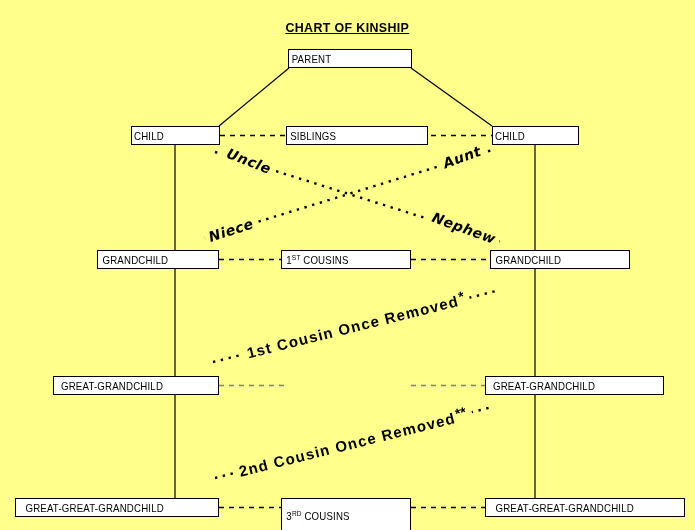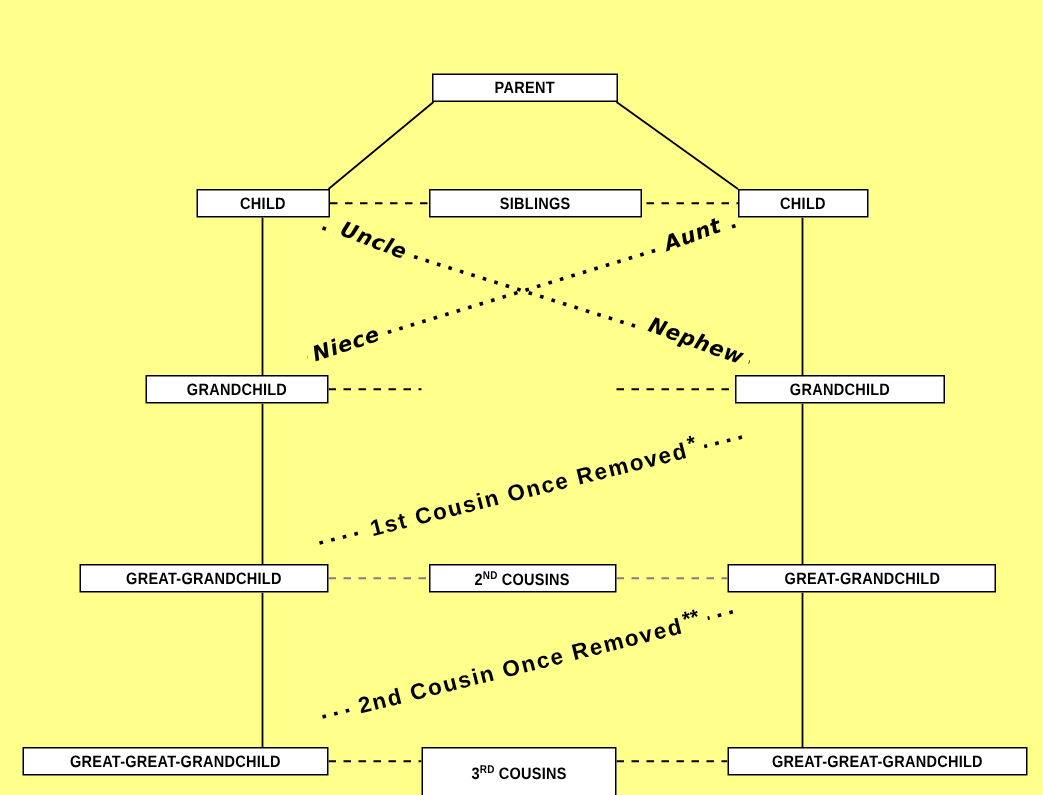--- a/index.html
+++ b/index.html
@@ -7,21 +7,21 @@
     position:relative; width:695px; height:530px; background:#FFFF8C;
     font-family:"Liberation Sans", sans-serif; overflow:hidden; color:#000;
   }
   svg.lines { position:absolute; left:0; top:0; }
 
   .title { position:absolute; top:20px; left:0; width:100%; text-align:center;
            font-weight:bold; font-size:13.5px; }
   .title .tt { display:inline-block; transform:scaleX(0.92); text-decoration:underline; letter-spacing:0.4px; }
 
   .box { position:absolute; background:#FFFFFF; border:1px solid #000; box-sizing:border-box;
-         display:flex; align-items:center; justify-content:center; font-weight:bold; font-size:11px;
+         display:flex; align-items:center; font-weight:normal; font-size:11px;
          white-space:nowrap; }
   .box .bt { display:inline-block; transform:scaleX(0.88); letter-spacing:0.2px; }
   .box .sup { font-size:7.5px; vertical-align:4px; }
   .box .rest { margin-left:3px; }
 
   .script-label { position:absolute; background:#FFFF8C; padding:1px 4px; white-space:nowrap;
          font-family:"DejaVu Sans", sans-serif; font-weight:bold; font-style:italic;
          font-size:14px; letter-spacing:0.5px; }
   .cousin-label { position:absolute; background:#FFFF8C; padding:1px 5px; white-space:nowrap;
          font-weight:bold; font-size:15px; letter-spacing:1.2px; }
@@ -68,47 +68,50 @@
   <div class="script-label" style="left:231px; top:230px; transform:translate(-50%,-50%) rotate(-18deg);">Niece</div>
   <div class="script-label" style="left:464px; top:228px; transform:translate(-50%,-50%) rotate(20deg);">Nephew</div>
 
   <div class="cousin-label" style="left:356px; top:326px; transform:translate(-50%,-50%) rotate(-14deg);">
     <span>1st Cousin Once Removed</span><span class="ast">*</span>
   </div>
   <div class="cousin-label" style="left:353px; top:443px; transform:translate(-50%,-50%) rotate(-14deg);">
     <span>2nd Cousin Once Removed</span><span class="ast">**</span>
   </div>
 
+  <div class="title">
+    <span class="tt">CHART OF KINSHIP</span>
+  </div>
 
   <div class="box" style="left:288px; top:49px;  width:124px; height:19px;">
     <span class="bt">PARENT</span>
   </div>
 
   <div class="box" style="left:131px; top:126px; width:89px;  height:19px;">
     <span class="bt">CHILD</span>
   </div>
   <div class="box" style="left:286px; top:126px; width:142px; height:19px;">
     <span class="bt">SIBLINGS</span>
   </div>
   <div class="box" style="left:492px; top:126px; width:87px;  height:19px;">
     <span class="bt">CHILD</span>
   </div>
 
   <div class="box" style="left:97px;  top:250px; width:122px; height:19px;">
     <span class="bt">GRANDCHILD</span>
   </div>
+  <div class="box" style="left:281px; top:250px; width:130px; height:19px;">
+    <span class="bt"><span>1</span><span class="sup">ST</span><span class="rest">COUSINS</span></span>
+  </div>
   <div class="box" style="left:490px; top:250px; width:140px; height:19px;">
     <span class="bt">GRANDCHILD</span>
   </div>
 
   <div class="box" style="left:53px;  top:376px; width:166px; height:19px;">
     <span class="bt">GREAT-GRANDCHILD</span>
-  </div>
-  <div class="box" style="left:286px; top:376px; width:125px; height:19px;">
-    <span class="bt"><span>2</span><span class="sup">ND</span><span class="rest">COUSINS</span></span>
   </div>
   <div class="box" style="left:485px; top:376px; width:179px; height:19px;">
     <span class="bt">GREAT-GRANDCHILD</span>
   </div>
 
   <div class="box" style="left:15px;  top:498px; width:204px; height:19px;">
     <span class="bt">GREAT-GREAT-GRANDCHILD</span>
   </div>
   <div class="box" style="left:281px; top:498px; width:130px; height:34px;">
     <span class="bt"><span>3</span><span class="sup">RD</span><span class="rest">COUSINS</span></span>

